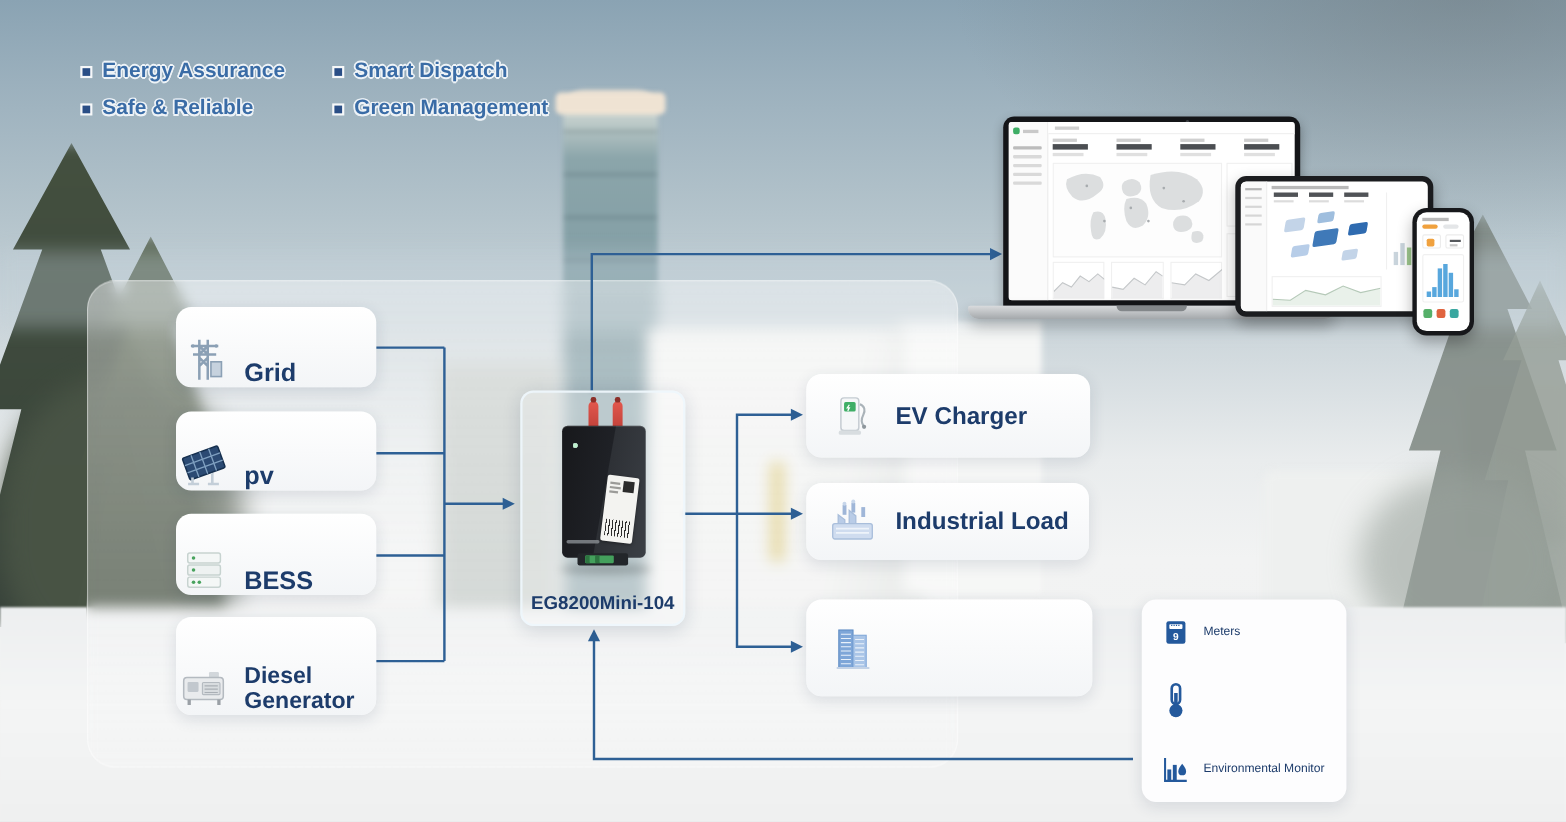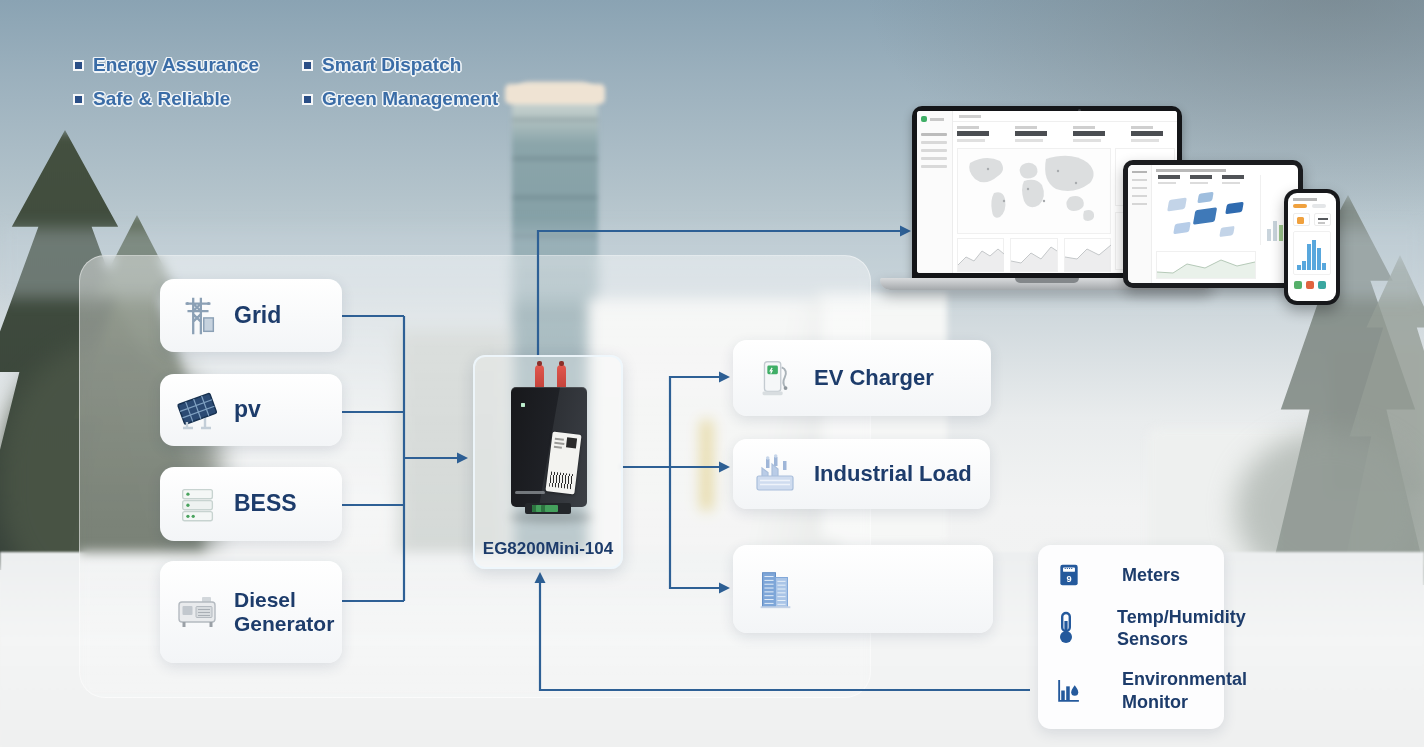--- a/index.html
+++ b/index.html
@@ -63,42 +63,42 @@
   .lines { position:absolute; inset:0; z-index:3; pointer-events:none; }
   .lines path { stroke:#2e6095; stroke-width:2.2; fill:none; }
   .lines polygon { fill:#2e6095; }
 
   
   .card { position:absolute; z-index:4; display:flex; align-items:center;
     background:linear-gradient(180deg,#ffffff 0%,#f3f5f7 100%); border-radius:14px;
     box-shadow:0 4px 14px rgba(30,50,80,0.12); }
   .card .ic { flex:0 0 auto; display:flex; align-items:center; justify-content:center; }
   .card .lbl { font-weight:700; color:#1d3c6b; line-height:1.12; }
-  .src { left:160px; width:182px; padding-left:12px; gap:10px; }
+  .src { left:160px; width:182px; padding-left:0; gap:10px;align-items:flex-end; }
   .src .ic { width:52px; }
   .src .lbl { font-size:23px; }
   .card-grid   { top:279px; height:73px; }
   .card-pv     { top:374px; height:72px; }
   .card-bess   { top:467px; height:74px; }
-  .card-diesel { top:561px; height:102px; }
+  .card-diesel { top:561px; height:89px; }
   .card-diesel .lbl { font-size:21px; }
   .load { left:733px; padding-left:16px; gap:13px; }
   .load .ic { width:52px; }
   .load .lbl { font-size:22px; }
   .card-ev         { top:340px; height:76px; width:258px; }
   .card-industrial { top:439px; height:70px; width:257px; }
   .card-commercial { top:545px; height:88px; width:260px; }
 
   
   .sensors { position:absolute; z-index:4; left:1038px; top:545px; width:186px; height:184px;
     background:#fdfdfe; border-radius:13px; box-shadow:0 4px 14px rgba(30,50,80,0.12);
     display:flex; flex-direction:column; justify-content:space-between; padding:17px 10px 16px 17px; }
   .srow { display:flex; align-items:center; gap:12px; }
   .srow .ic { width:27px; display:flex; justify-content:center; }
-  .srow .lbl { font-size:18px; font-weight:700; color:#1d3c6b; line-height:1.25;margin-left:28px; }
+  .srow .lbl { font-size:11px; font-weight:400; color:#1d3c6b; line-height:1.25; }
 
   
   .gateway { position:absolute; z-index:4; left:473px; top:355px; width:150px; height:214px;
     border-radius:12px; background:rgba(255,255,255,0.22);
     border:2px solid rgba(238,246,252,0.92); backdrop-filter:blur(2px);
     box-shadow:0 4px 16px rgba(30,50,80,0.15); }
   .gw-label { position:absolute; bottom:8px; width:100%; text-align:center;
     font-size:17px; font-weight:800; color:#1d3c6b; }
   .dev { position:absolute; left:28px; top:6px; width:104px; height:158px; }
   .dev * { position:absolute; }
@@ -386,21 +386,20 @@
     <span class="lbl">Meters</span>
   </div>
   <div class="srow">
     <span class="ic">
       <svg width="22" height="36" viewBox="0 0 22 34">
         <rect x="7.2" y="2" width="7.6" height="18" rx="3.8" fill="none" stroke="#24599c" stroke-width="2.4"></rect>
         <circle cx="11" cy="26" r="6" fill="#24599c"></circle>
         <rect x="9.4" y="10" width="3.2" height="14" fill="#24599c"></rect>
         </svg>
     </span>
-    <span class="lbl">Temp/Humidity Sensors</span>
   </div>
   <div class="srow">
     <span class="ic">
       <svg width="27" height="27" viewBox="0 0 26 26">
         <path d="M4 3v20h19" stroke="#24599c" stroke-width="1.8" fill="none"></path>
         <rect x="6" y="13" width="3.4" height="10" fill="#24599c"></rect>
         <rect x="10.8" y="9" width="3.4" height="14" fill="#24599c"></rect>
         <path d="M19 8c2.3 3 3.4 4.9 3.4 6.7a3.4 3.4 0 11-6.8 0C15.6 12.9 16.7 11 19 8z" fill="#24599c"></path>
         </svg>
     </span>

